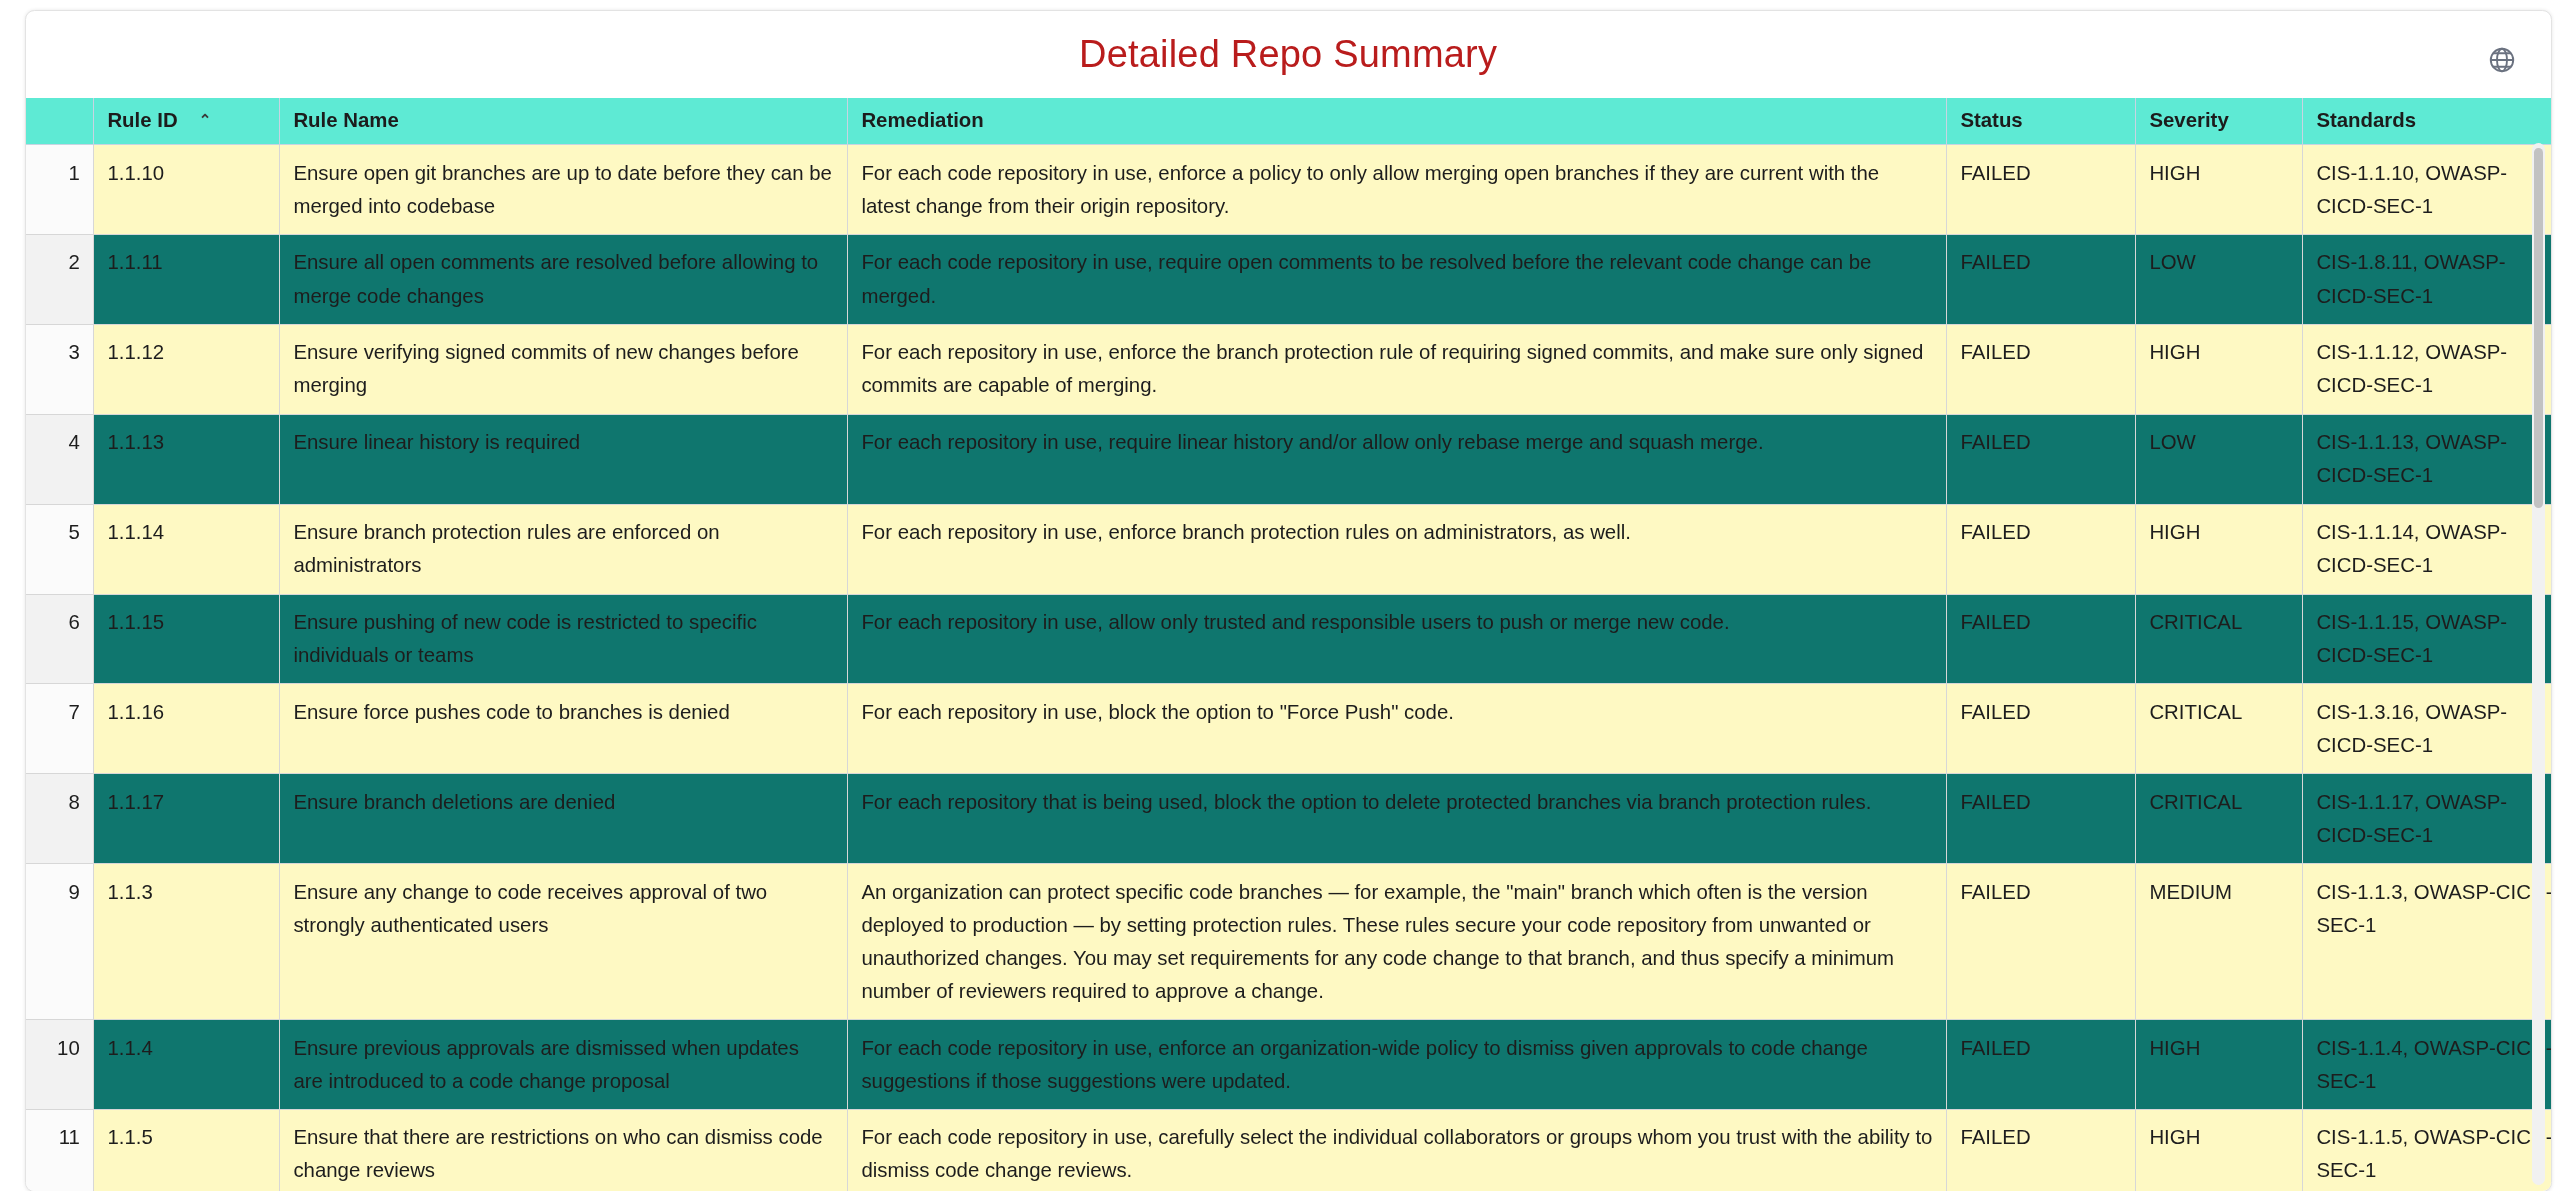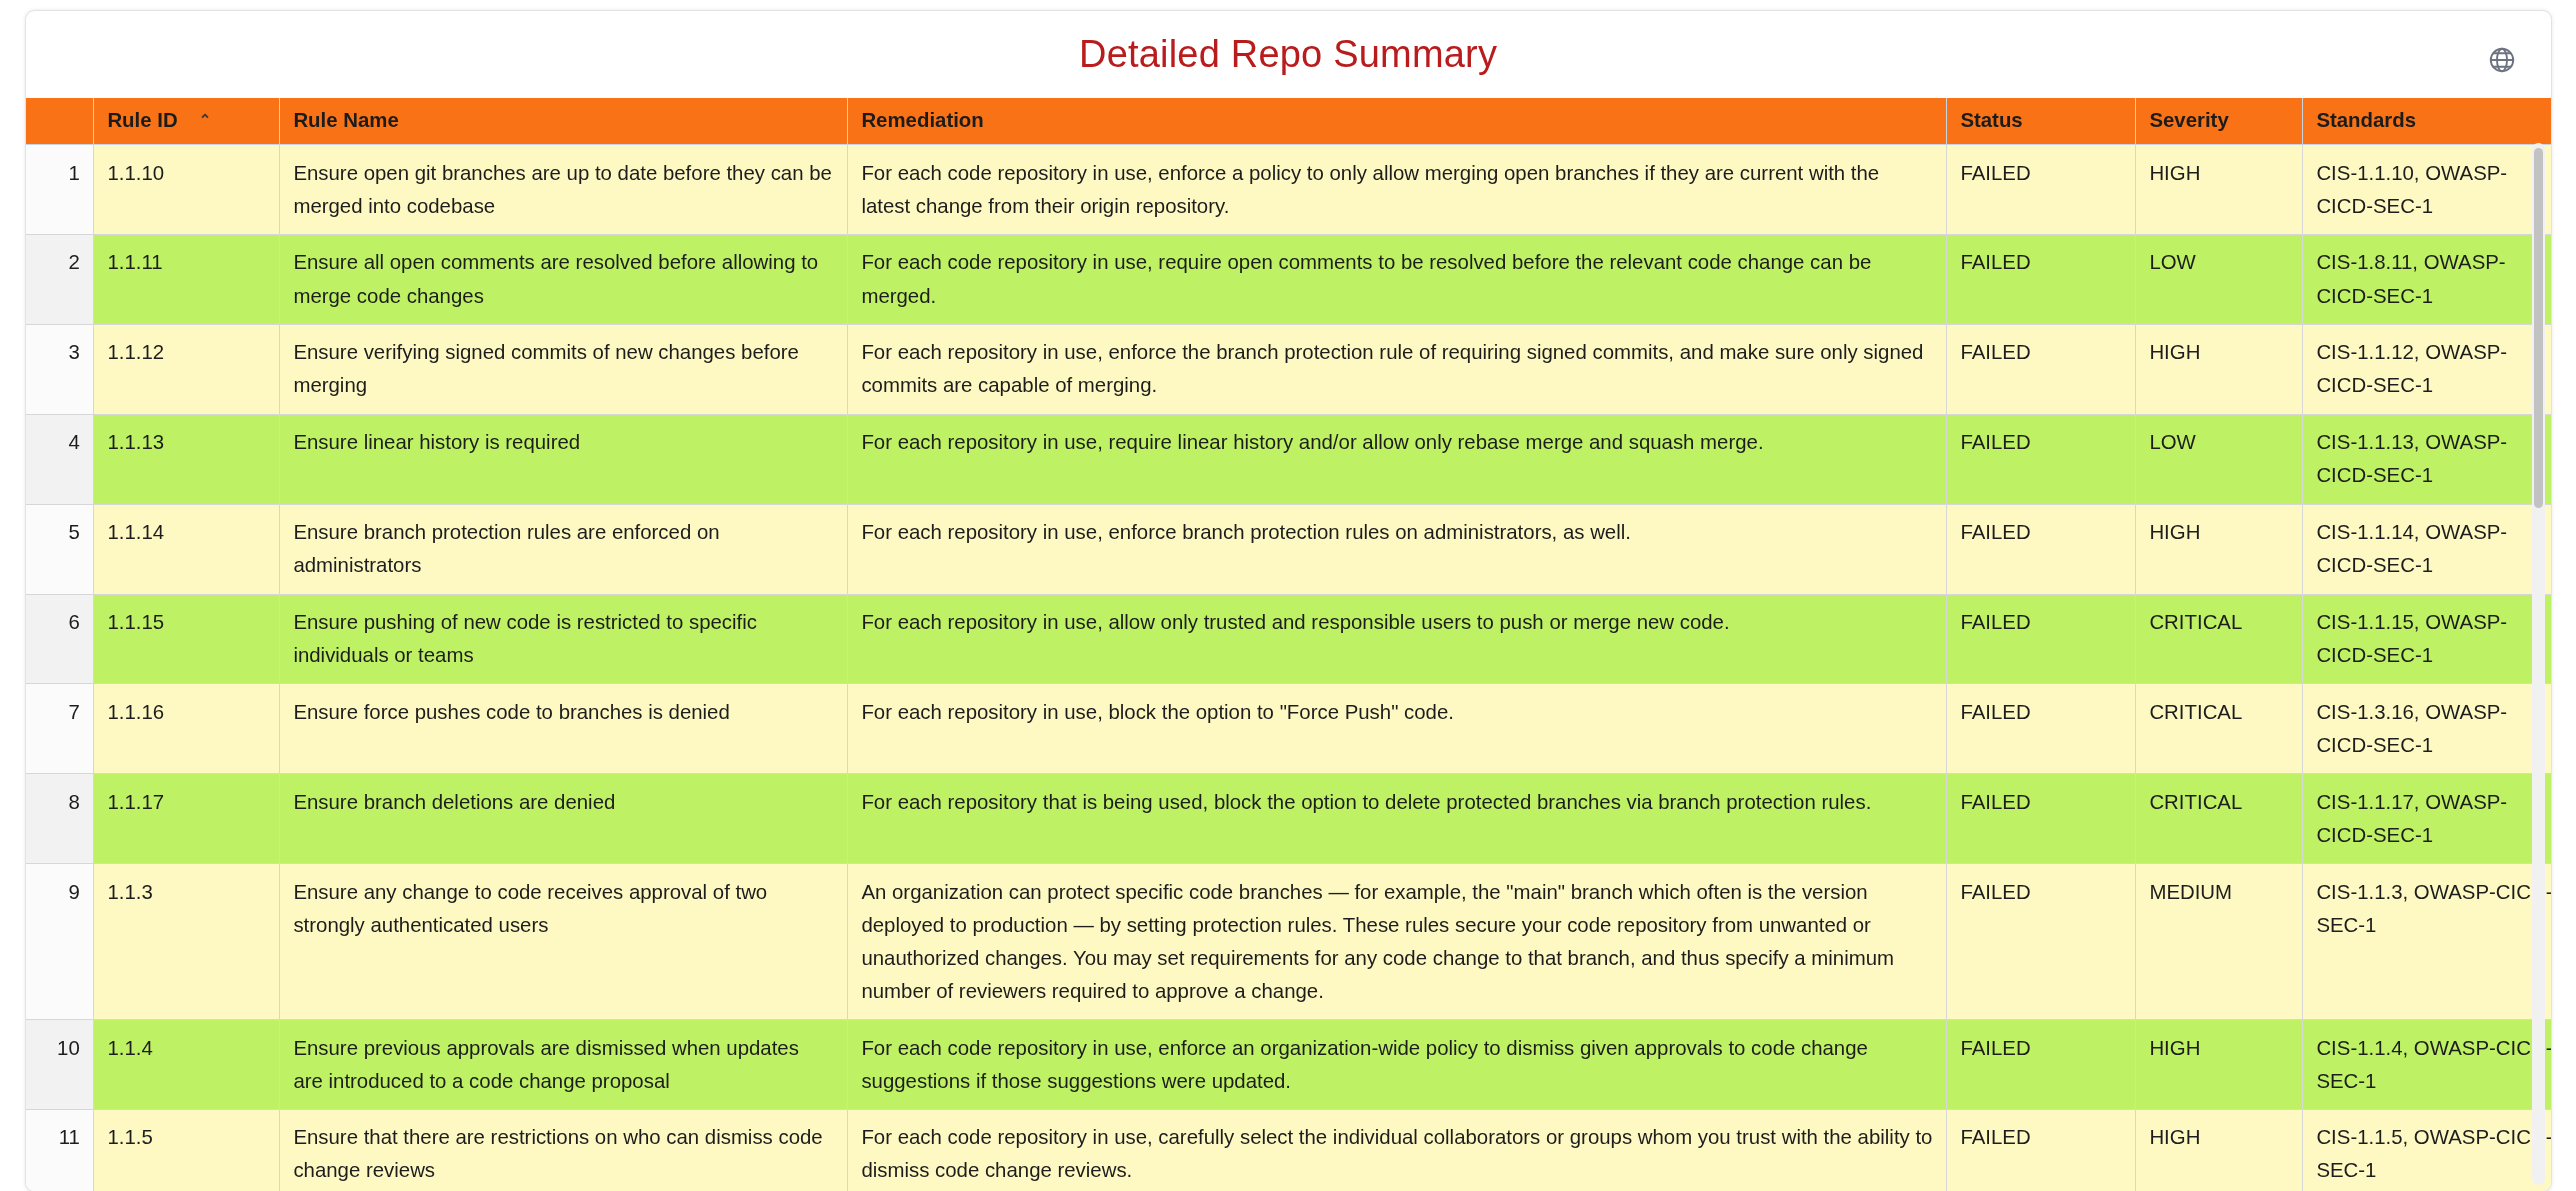--- a/index.html
+++ b/index.html
@@ -56,21 +56,21 @@
     overflow: hidden;
   }
   table.grid {
     border-collapse: collapse;
     width: 2476px;
     table-layout: fixed;
     font-size: 20.4px;
     color: #212121;
   }
   table.grid thead th {
-    background: #f97316;
+    background: #5eead4;
     color: #1c1c1c;
     font-weight: 700;
     text-align: left;
     padding: 11.4px 13.3px 12.3px 13.3px;
     height: 44px;
     border-right: 0.9px solid #c8d4e2;
     border-bottom: 0.9px solid #c8d4e2;
     font-size: 20.4px;
     white-space: nowrap;
     position: relative;
@@ -89,21 +89,21 @@
   table.grid tbody td {
     padding: 11.4px 13.3px 11.4px 13.3px;
     border-right: 0.9px solid #d7d7d7;
     border-bottom: 0.9px solid #d7d7d7;
     vertical-align: top;
     line-height: 1.62;
     color: #1d1d1d;
   }
   table.grid tbody td:last-child { border-right: none; }
   table.grid tbody tr.odd td { background: #fef9c3; }
-  table.grid tbody tr.even td { background: #bef264; }
+  table.grid tbody tr.even td { background: #0f766e; }
   td.idx {
     text-align: right;
     color: #333;
     padding-right: 17px;
     background: #fbfbfb !important;
     border-right: 0.9px solid #d7d7d7;
   }
   tr.even td.idx { background: #f2f2f2 !important; }
   .col-ruleid { width: 186px; }
   .col-rulename { width: 568px; }

